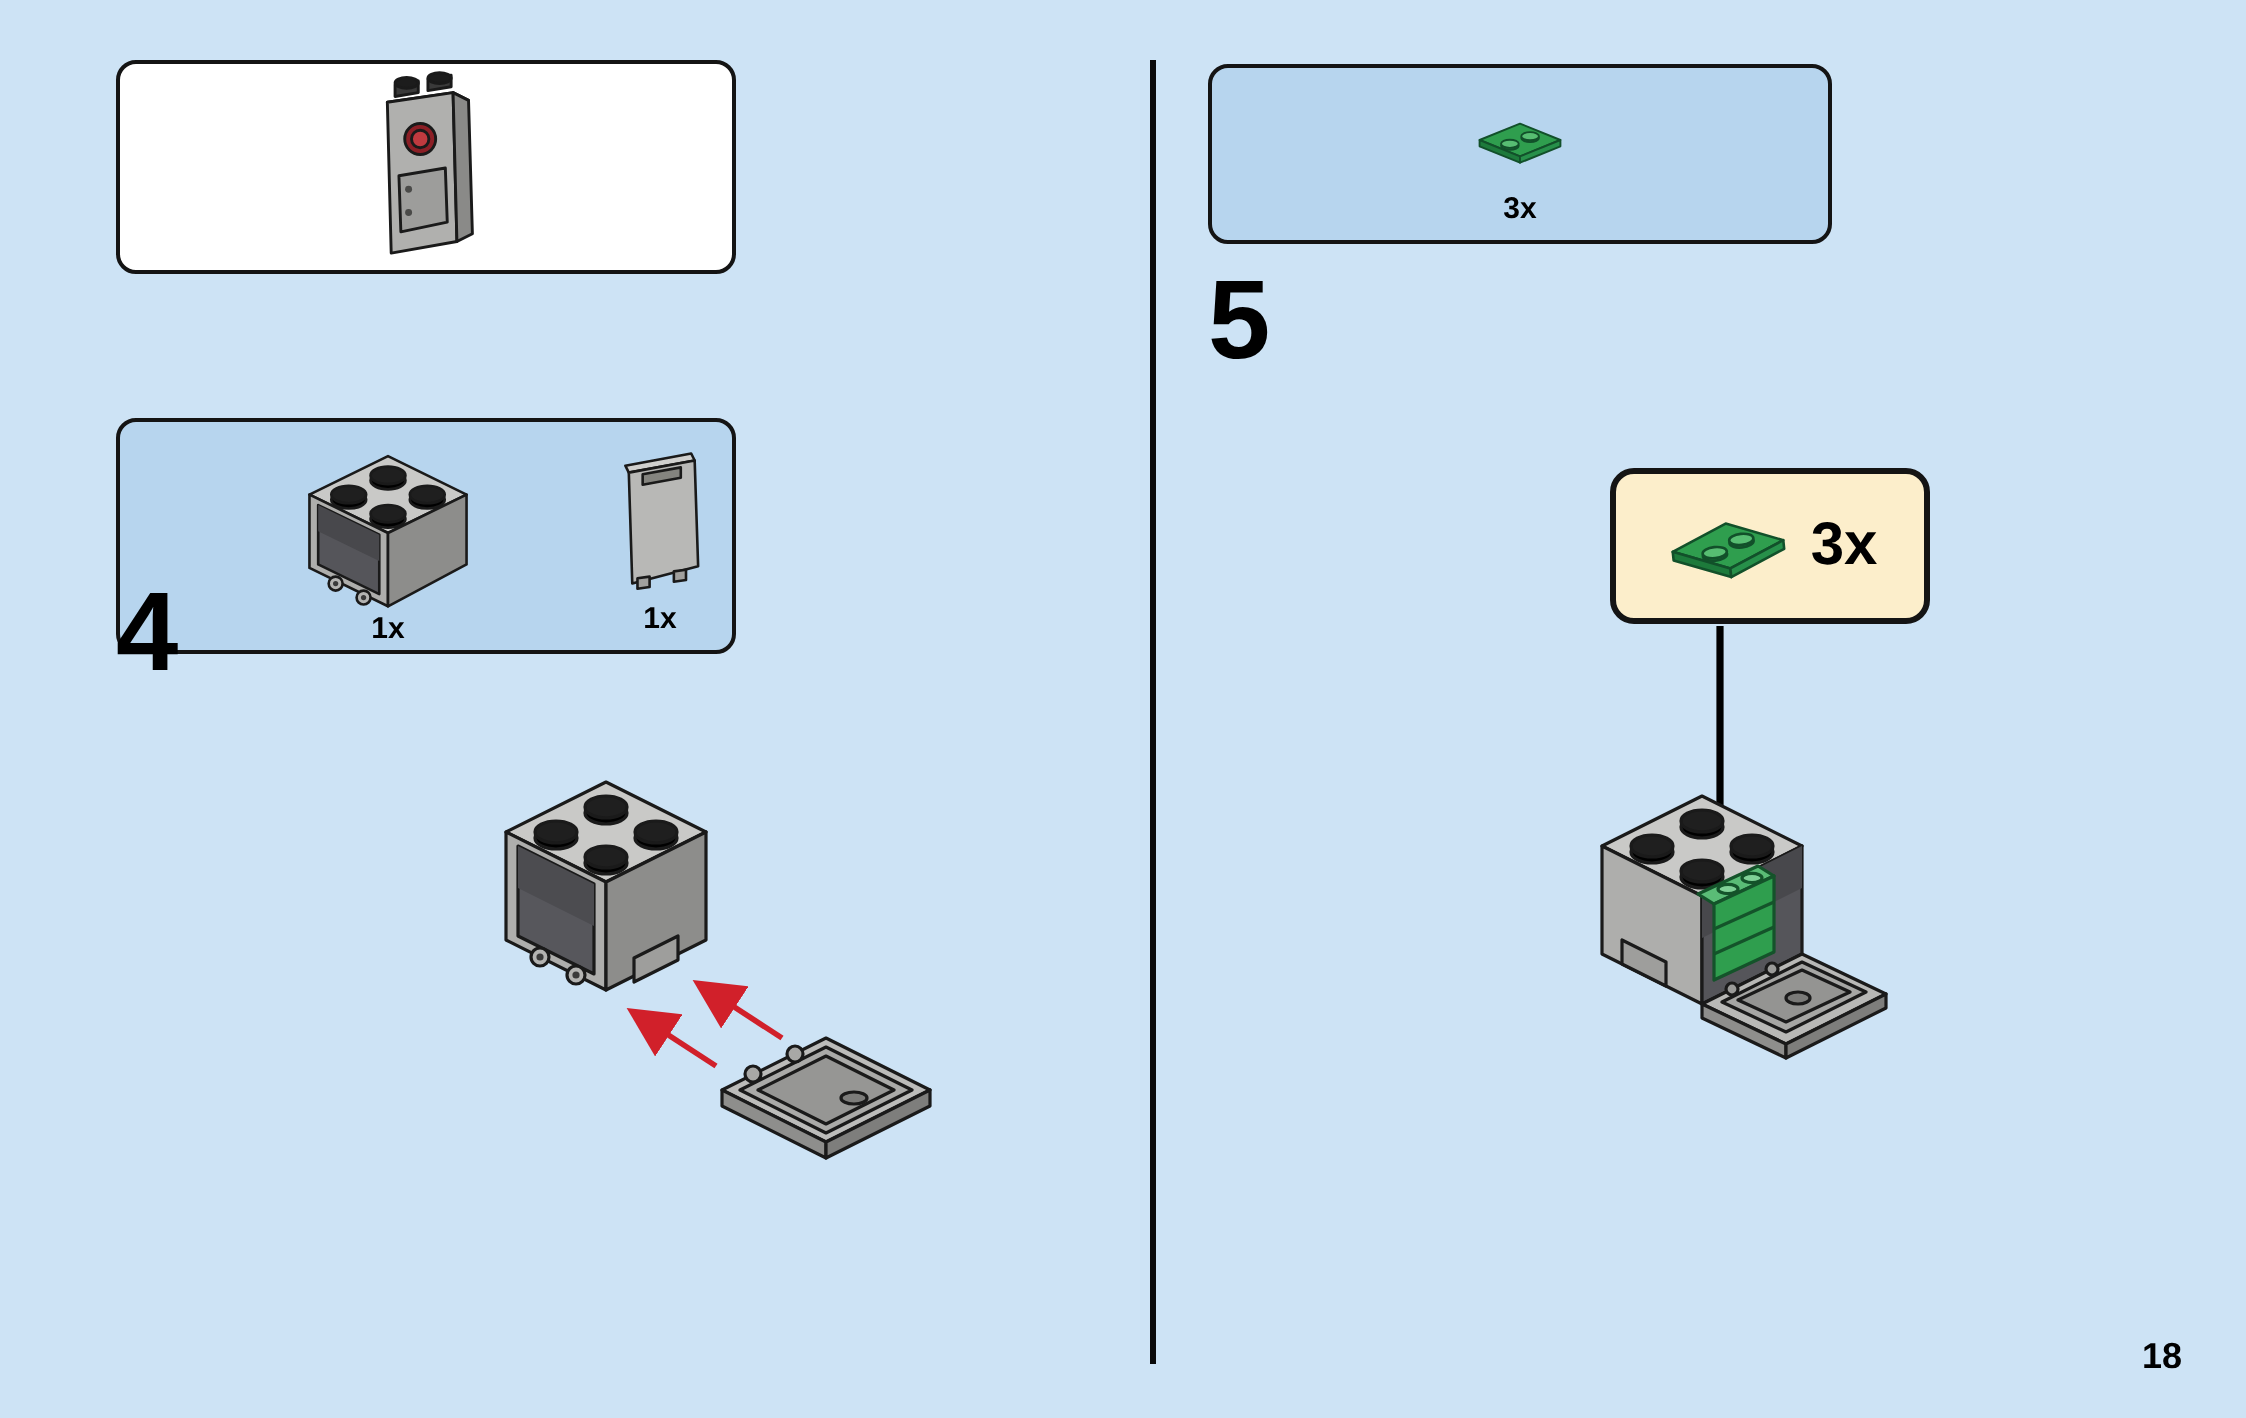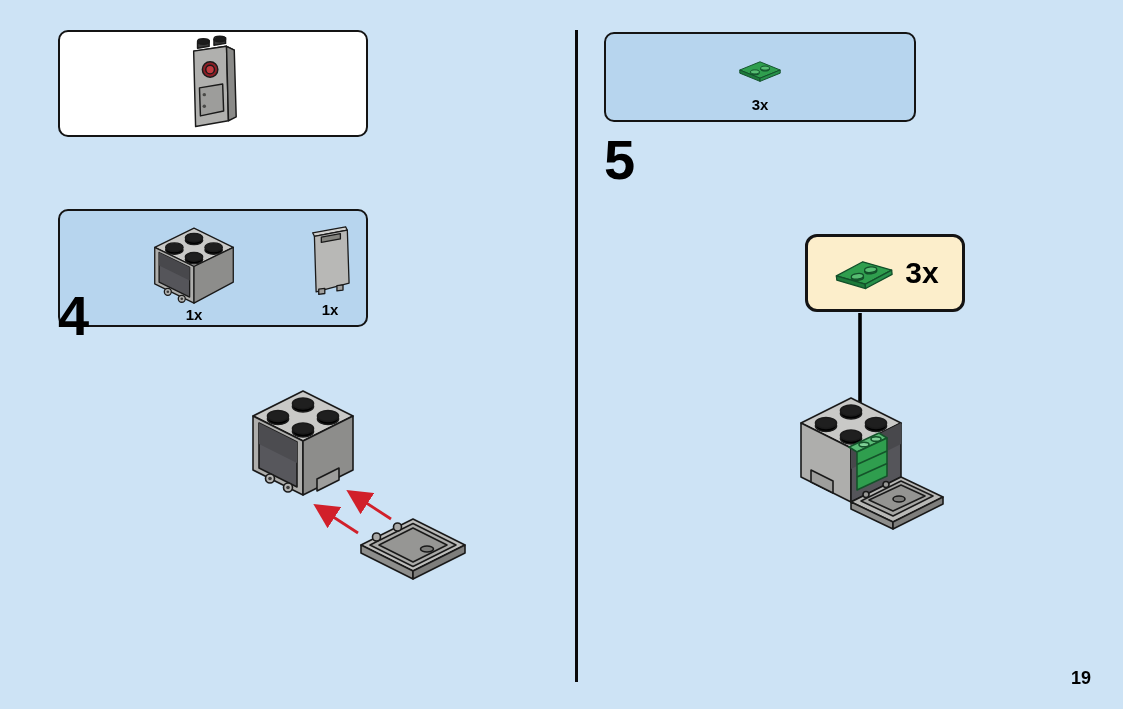--- a/index.html
+++ b/index.html
@@ -266,15 +266,15 @@
         <polygon points="76,110 108,95 132,106 100,121" fill="#949492"></polygon>
         <ellipse cx="106" cy="109" rx="6" ry="3" fill="#7a7a78"></ellipse>
         <polygon points="58,112 100,132 100,139 58,119" fill="#8e8e8c"></polygon>
         <polygon points="100,132 150,107 150,114 100,139" fill="#7e7e7c"></polygon>
         <circle cx="73" cy="104.5" r="3" fill="#9a9a98"></circle>
         <circle cx="93" cy="94.5" r="3" fill="#9a9a98"></circle>
       </g>
     </svg>
   </span>
 
-  <div class="abs page-number">19</div>
+  <div class="abs page-number">18</div>
 
 </div>
 
 </body></html>

